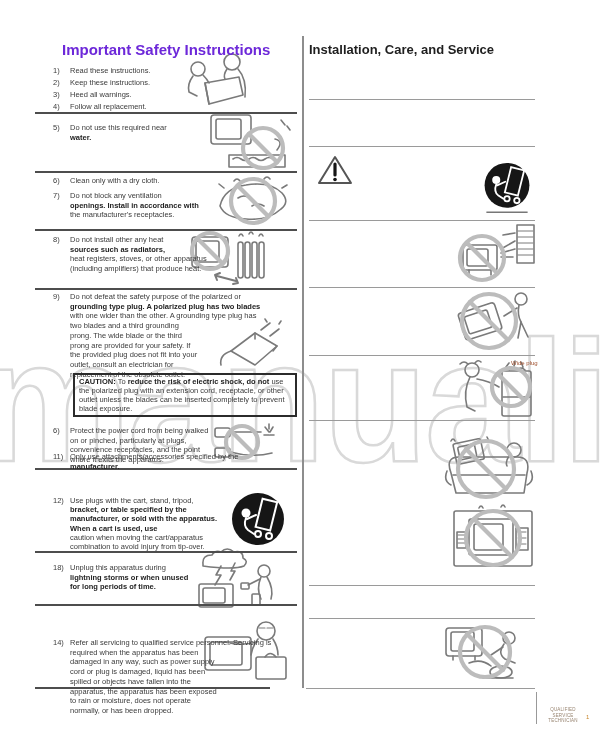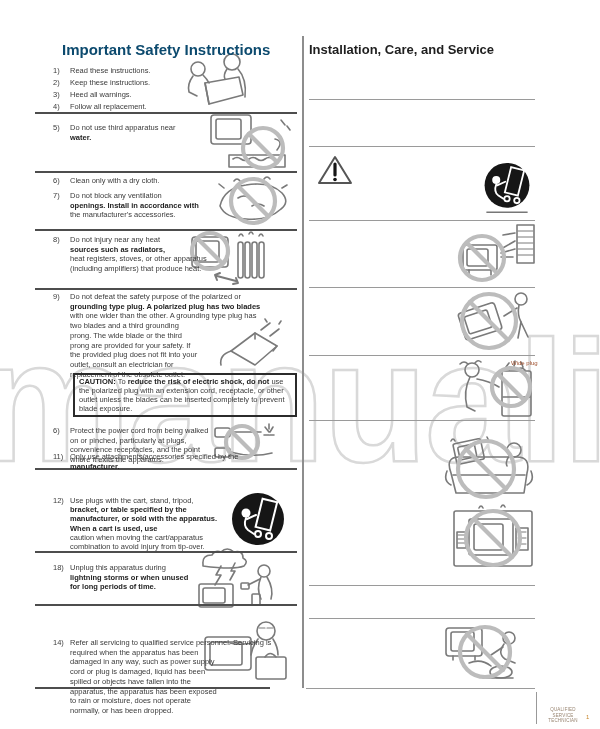--- a/index.html
+++ b/index.html
@@ -4,21 +4,21 @@
 <style>
   html,body{margin:0;padding:0;background:#fff;}
   .page{position:relative;width:600px;height:729px;background:#fff;overflow:hidden;
         font-family:"Liberation Sans",sans-serif;color:#3b3b3b;}
   
   .wm{position:absolute;left:-22px;top:302px;z-index:0;white-space:nowrap;
       font-size:172px;font-weight:bold;letter-spacing:-3px;
       color:#ececec;-webkit-text-fill-color:transparent;-webkit-text-stroke:2.5px #d9d9d9;
       user-select:none;pointer-events:none;}
   
-  .title-l{position:absolute;left:62px;top:41px;font-size:15px;font-weight:bold;color:#0c4a6e;z-index:2;}
+  .title-l{position:absolute;left:62px;top:41px;font-size:15px;font-weight:bold;color:#6d28d9;z-index:2;}
   .title-r{position:absolute;left:309px;top:42px;font-size:13px;font-weight:bold;color:#1e1e1e;z-index:2;}
   
   .sep{position:absolute;left:35px;width:262px;height:2px;background:#4d4d4d;z-index:2;}
   .s1{top:112px}.s2{top:171px}.s3{top:229px}.s4{top:288px}.s5{top:468px}.s6{top:551px}.s7{top:604px}.s8{top:687px;width:235px}
   .rline{position:absolute;left:309px;width:226px;height:1px;background:#9a9a9a;z-index:2;}
   .r1{top:99px}.r2{top:146px}.r3{top:220px}.r4{top:287px}.r5{top:355px}.r6{top:420px}.r7{top:585px}.r8{top:618px}.r9{top:688px;left:306px;width:229px}
   .vdiv{position:absolute;left:302px;top:36px;width:2px;height:652px;background:#8d8d8d;z-index:2;}
   .vtick{position:absolute;left:536px;top:692px;width:1px;height:32px;background:#999;z-index:2;}
   
   .item{position:absolute;left:53px;display:flex;font-size:7.5px;line-height:9.7px;z-index:2;color:#3b3b3b;}
@@ -95,47 +95,47 @@
   <div class="item lh12 p4">
     <span class="num">4)</span>
     <div class="txt"><span>Follow all replacement.</span></div>
   </div>
 
   <div class="sep s1"></div>
 
   <div class="item p5">
     <span class="num">5)</span>
     <div class="txt">
-      <span class="blk">Do not use third apparatus near</span>
+      <span class="blk">Do not use this required near</span>
         <b class="blk">water.</b>
     </div>
   </div>
 
   <div class="sep s2"></div>
 
   <div class="item p6">
     <span class="num">6)</span>
     <div class="txt"><span>Clean only with a dry cloth.</span></div>
   </div>
 
   <div class="item p7">
     <span class="num">7)</span>
     <div class="txt">
       <span class="blk">Do not block any ventilation</span>
         <b class="blk">openings. Install in accordance with</b>
-        <span class="blk">the manufacturer's accessories.</span>
+        <span class="blk">the manufacturer's receptacles.</span>
     </div>
   </div>
 
   <div class="sep s3"></div>
 
   <div class="item p8">
     <span class="num">8)</span>
     <div class="txt">
-      <span class="blk">Do not injury near any heat</span>
+      <span class="blk">Do not install other any heat</span>
         <b class="blk">sources such as radiators,</b>
         <span class="blk">heat registers, stoves, or other apparatus (including amplifiers) that produce heat.</span>
     </div>
   </div>
 
   <div class="sep s4"></div>
 
   <div class="item p9">
     <span class="num">9)</span>
     <div class="txt">

